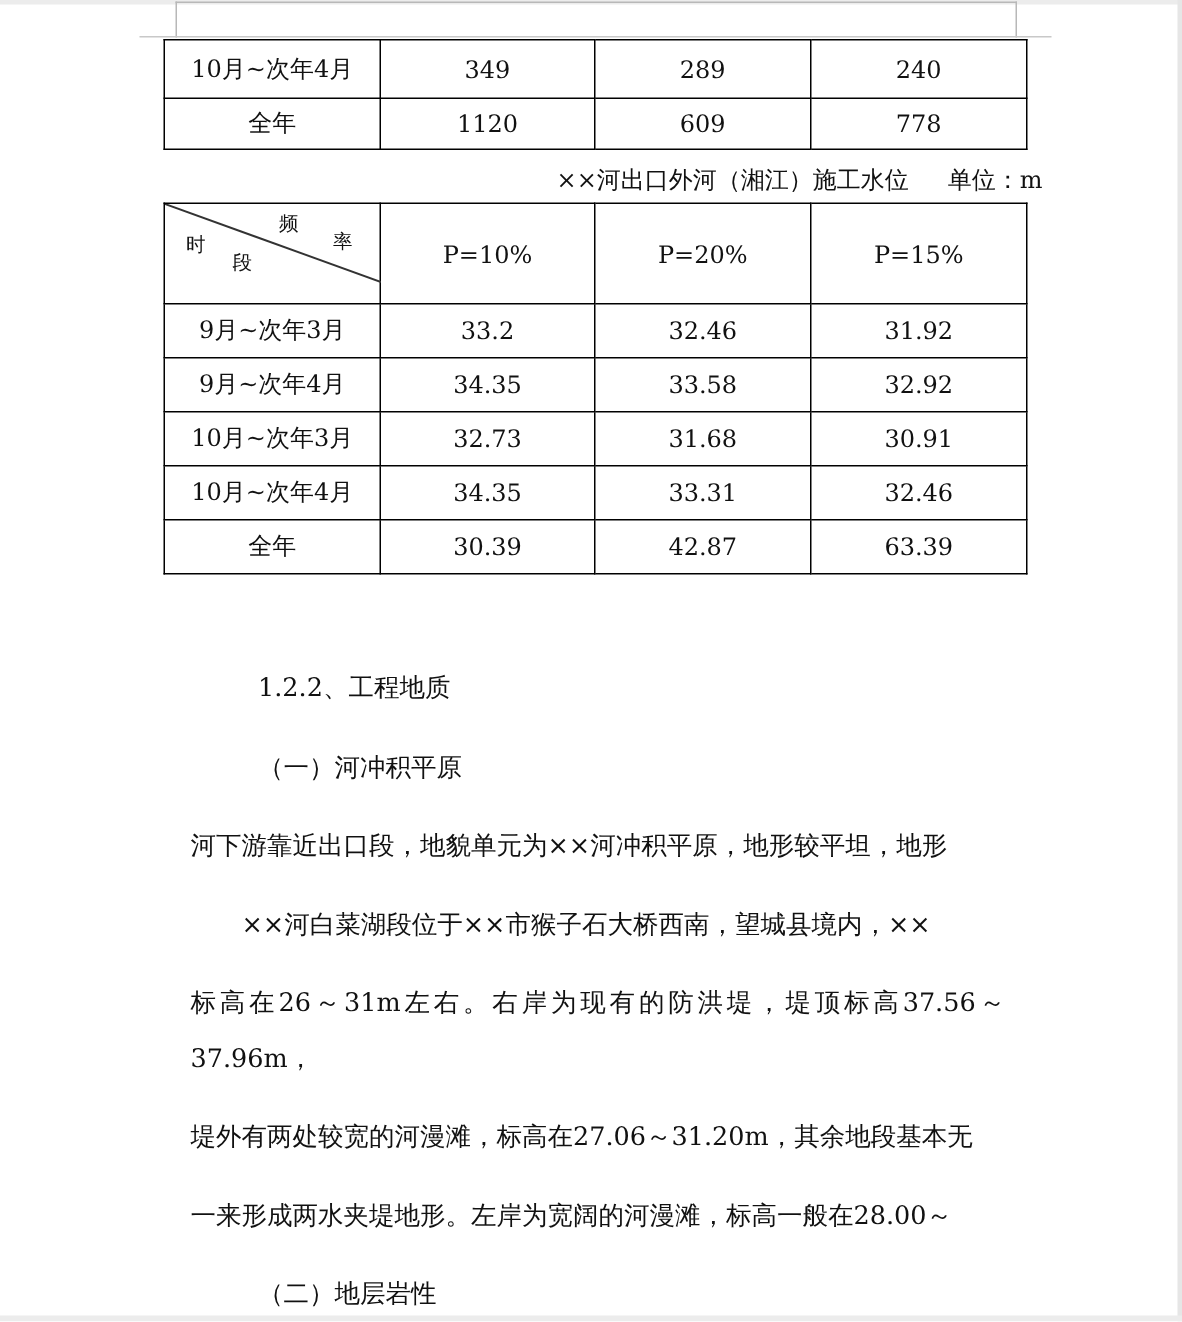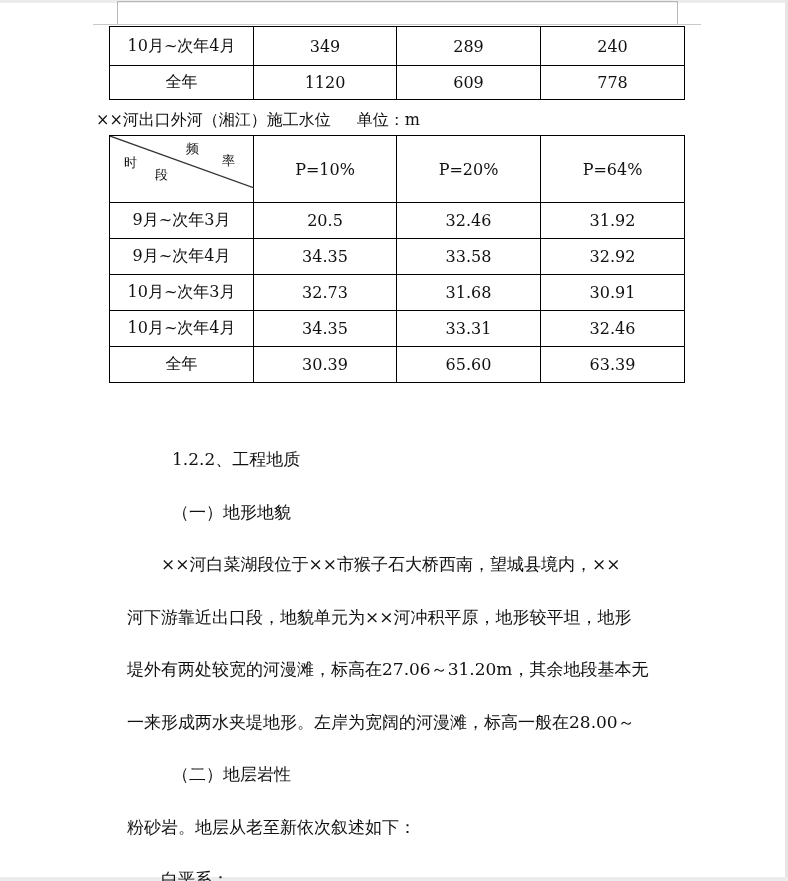--- a/index.html
+++ b/index.html
@@ -25,21 +25,21 @@
   }
   table.grid col.c1 { width: 144px; }
   table.grid col.c2 { width: 143px; }
   table.grid col.c3 { width: 144px; }
   table.grid col.c4 { width: 144px; }
 
   #t1 { top: 26px; }
   #t1 tr.r1 td { height: 38px; }
   #t1 tr.r2 td { height: 33px; }
 
-  .caption { position: absolute; top: 110px; left: 96px; width: 575px; text-align: left; font-size: 16px; }
+  .caption { position: absolute; top: 110px; left: 120px; width: 575px; text-align: right; font-size: 16px; }
   .caption .unit { margin-left: 26px; }
 
   #t2 { top: 135px; }
   #t2 tr.hdr td { height: 66px; }
   #t2 tr.row td { height: 35px; }
   .diag-cell { position: relative; }
   .diag-cell svg { position: absolute; left: 0; top: 0; }
   .diag-cell .lbl { position: absolute; font-size: 13px; font-family: "DejaVu Sans", sans-serif; }
 
   .body-text { position: absolute; left: 111px; width: 575px; font-size: 17px; line-height: 36.5px; }
@@ -95,25 +95,25 @@
       <svg width="144" height="66">
         <line x1="0" y1="0" x2="144" y2="52" stroke="#333" stroke-width="1.3"></line>
       </svg>
       <span class="lbl" style="left:76px;top:4px;">频</span>
       <span class="lbl" style="left:112px;top:16px;">率</span>
       <span class="lbl" style="left:14px;top:18px;">时</span>
       <span class="lbl" style="left:45px;top:30px;">段</span>
     </td>
     <td>P=10%</td>
     <td>P=20%</td>
-    <td>P=64%</td>
+    <td>P=15%</td>
   </tr>
   <tr class="row">
     <td>9月~次年3月</td>
-    <td>20.5</td>
+    <td>33.2</td>
     <td>32.46</td>
     <td>31.92</td>
   </tr>
   <tr class="row">
     <td>9月~次年4月</td>
     <td>34.35</td>
     <td>33.58</td>
     <td>32.92</td>
   </tr>
   <tr class="row">
@@ -124,29 +124,30 @@
   </tr>
   <tr class="row">
     <td>10月~次年4月</td>
     <td>34.35</td>
     <td>33.31</td>
     <td>32.46</td>
   </tr>
   <tr class="row">
     <td>全年</td>
     <td>30.39</td>
-    <td>65.60</td>
+    <td>42.87</td>
     <td>63.39</td>
   </tr>
 </tbody>
   </table>
 
 <div class="body-text" style="top:425px;">
   <p class="para" style="padding-left:45px;">1.2.2、工程地质</p>
-  <p class="para" style="padding-left:45px;">（一）地形地貌</p>
+  <p class="para" style="padding-left:45px;">（一）河冲积平原</p>
+  <p class="para">河下游靠近出口段，地貌单元为××河冲积平原，地形较平坦，地形</p>
   <p class="para indent">××河白菜湖段位于××市猴子石大桥西南，望城县境内，××</p>
-  <p class="para">河下游靠近出口段，地貌单元为××河冲积平原，地形较平坦，地形</p>
+  <p class="para">标高在26～31m左右。右岸为现有的防洪堤，堤顶标高37.56～37.96m，</p>
   <p class="para">堤外有两处较宽的河漫滩，标高在27.06～31.20m，其余地段基本无</p>
   <p class="para">一来形成两水夹堤地形。左岸为宽阔的河漫滩，标高一般在28.00～</p>
   <p class="para" style="padding-left:45px;">（二）地层岩性</p>
   <p class="para">粉砂岩。地层从老至新依次叙述如下：</p>
   <p class="para indent">白垩系：</p>
 </div>
 
 </body></html>

